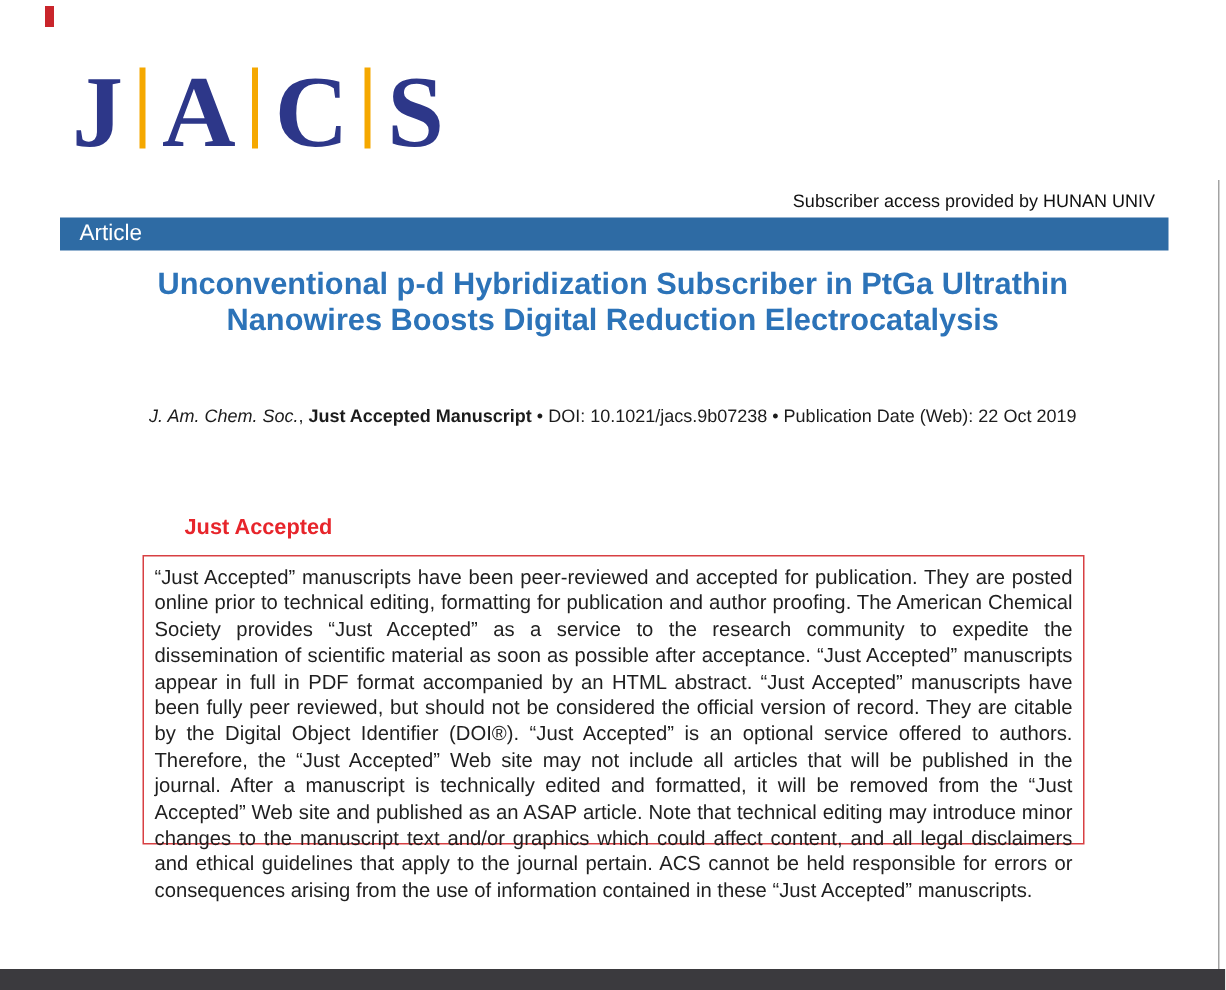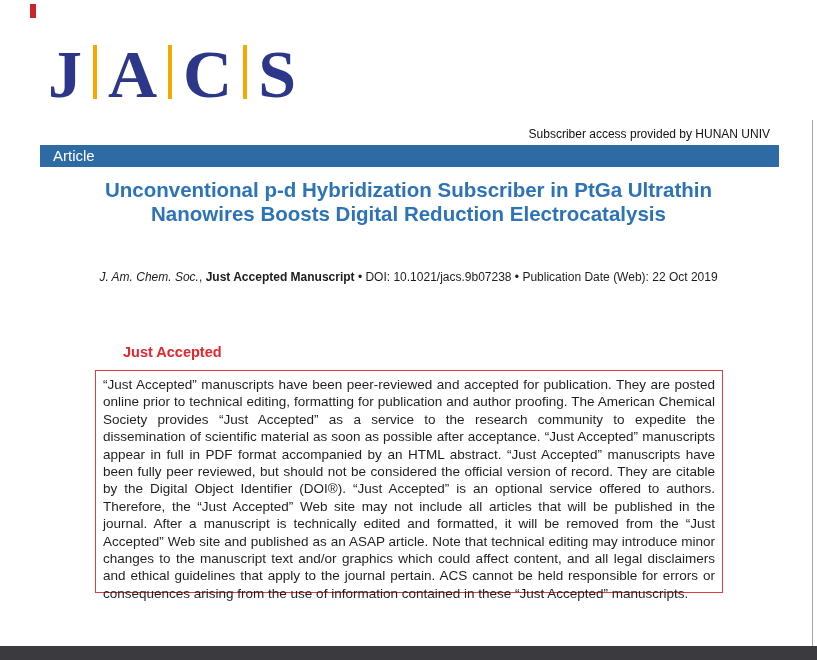--- a/index.html
+++ b/index.html
@@ -115,21 +115,21 @@
     left: 95px; top: 344px;
     font-size: 14.5px;
     font-weight: bold;
     color: #e7252b;
     margin-left: 28px;
   }
   .notice-box {
     position: absolute;
     left: 95px; top: 370px;
     width: 628px;
-    height: 223px;
+    height: 193px;
     border: 1px solid #d84043;
     box-sizing: border-box;
     padding: 5px 7px;
   }
   .notice-text {
     font-size: 13.5px;
     line-height: 17.4px;
     text-align: justify;
     color: #1f1f1f;
   }

